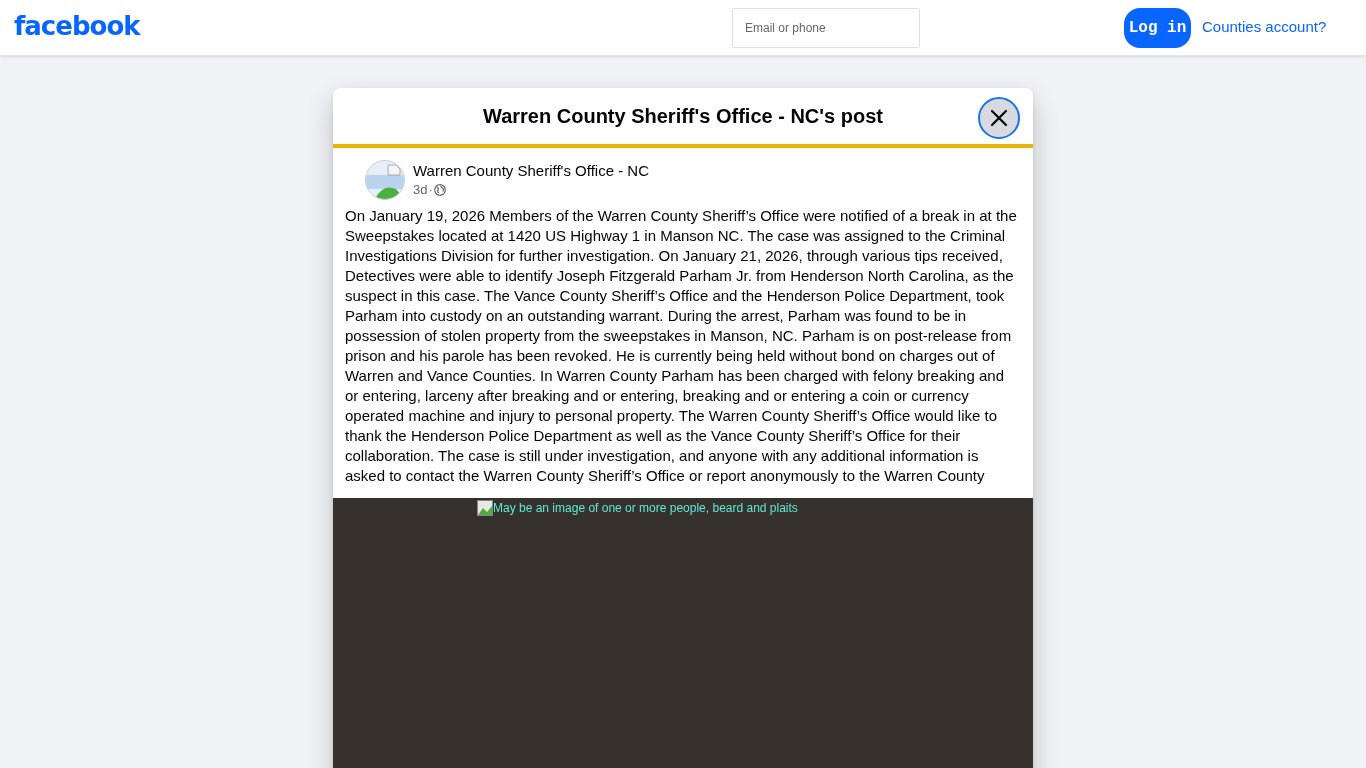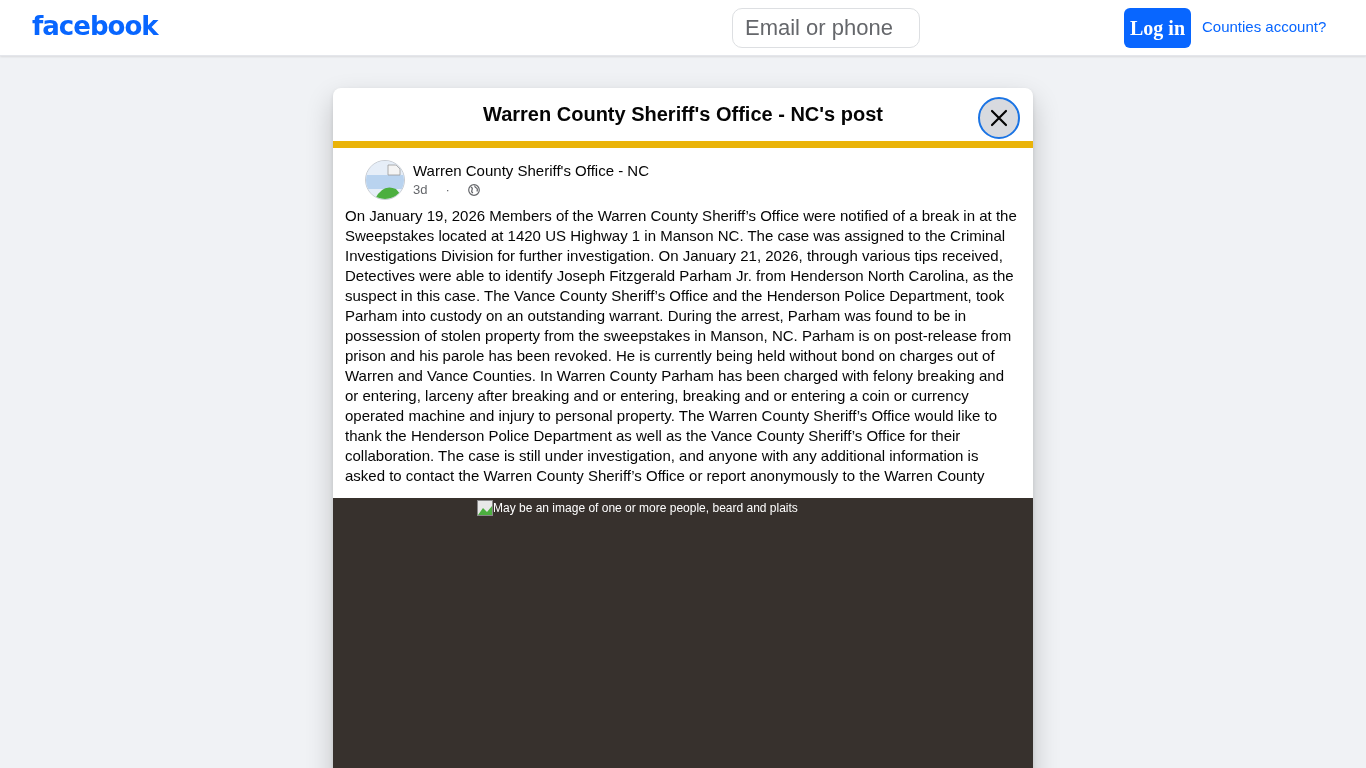--- a/index.html
+++ b/index.html
@@ -10,85 +10,85 @@
     color: #050505;
     position: relative;
   }
   .topbar {
     position: absolute; left: 0; top: 0; width: 1366px; height: 56px;
     background: #ffffff;
     box-shadow: 0 1px 2px rgba(0,0,0,0.1);
     border-bottom: 1px solid #e4e6eb;
   }
   .logo {
-    position: absolute; left: 32px; top: 11px;
+    position: absolute; left: 14px; top: 11px;
     font-family: "DejaVu Sans", sans-serif;
     font-weight: bold; font-size: 26px; letter-spacing: -1px;
     color: #0866ff;
   }
   .login-input {
     position: absolute; top: 8px; height: 40px; width: 188px;
-    border: 1px solid #dddfe2; border-radius: 10px;
+    border: 1px solid #dddfe2; border-radius: 2px;
     background: #fff; padding: 0 12px;
-    font-family: "Liberation Sans", sans-serif; font-size: 22px; color: #1c1e21;
+    font-family: "Liberation Sans", sans-serif; font-size: 12px; color: #1c1e21;
   }
   .login-input::placeholder { color: #65676b; }
   .email-input { left: 732px; }
   .password-input { left: 928px; }
   .login-button {
     position: absolute; left: 1124px; top: 8px; width: 67px; height: 40px;
-    background: #0866ff; color: #fff; border: none; border-radius: 6px;
-    font-family: Liberation Serif, serif; font-weight: bold; font-size: 20px;
+    background: #0866ff; color: #fff; border: none; border-radius: 16px;
+    font-family: Liberation Mono, monospace; font-weight: bold; font-size: 16px;
     cursor: pointer;
   }
   .forgot-link {
     position: absolute; left: 1202px; top: 18px;
     color: #0866ff; font-size: 15px; text-decoration: none;
   }
   .dialog {
     position: absolute; left: 333px; top: 88px; width: 700px; height: 700px;
     background: #fff; border-radius: 8px 8px 0 0;
     box-shadow: 0 12px 28px rgba(0,0,0,0.2), 0 2px 4px rgba(0,0,0,0.1);
     overflow: hidden;
   }
   .dialog-header {
-    height: 60px; border-bottom: 7px solid #eab308; position: relative;
+    height: 60px; border-bottom: 4px solid #eab308; position: relative;
     display: flex; align-items: center; justify-content: center;
   }
   .dialog-title { font-size: 20px; font-weight: bold; color: #050505; }
   .close-button {
     position: absolute; right: 13px; top: 9px; width: 42px; height: 42px;
     border-radius: 50%; background: #d8dadf;
     border: 2px solid #1b74e4; display: flex; align-items: center; justify-content: center;
     cursor: pointer;
   }
   .post-header { position: relative; height: 52px; margin-left: 20px; }
   .avatar {
     position: absolute; left: 12px; top: 12px; width: 40px; height: 40px;
     border-radius: 50%; overflow: hidden; background: #dfe9f5;
     border: 1px solid #c8ccd2;
   }
   .author-name {
     position: absolute; left: 60px; top: 14px; font-size: 15px; color: #050505;
   }
   .post-meta {
     position: absolute; left: 60px; top: 34px; font-size: 13px; color: #65676b;
-    display: flex; align-items: center; gap: 18px;
+    display: flex; align-items: center; gap: 1px;
   }
   .post-text {
     padding: 6px 12px 0 12px; font-size: 15px; line-height: 20px; color: #050505;
     height: 290px; overflow: hidden;
   }
   .post-image {
     position: absolute; left: 0; top: 410px; width: 700px; height: 290px;
     background: #37312d;
   }
   .broken-image {
     position: absolute; left: 144px; top: 2px; display: flex; align-items: center;
-    font-size: 12px; color: #ffffff;
+    font-size: 12px; color: #5eead4;
   }
 </style>
 </head>
 <body>
 
 <div class="topbar">
   <div class="logo">facebook</div>
   <input class="login-input email-input" type="text" placeholder="Email or phone" style="">
   <button class="login-button">Log in</button>
   <a class="forgot-link" href="#">Counties account?</a>

